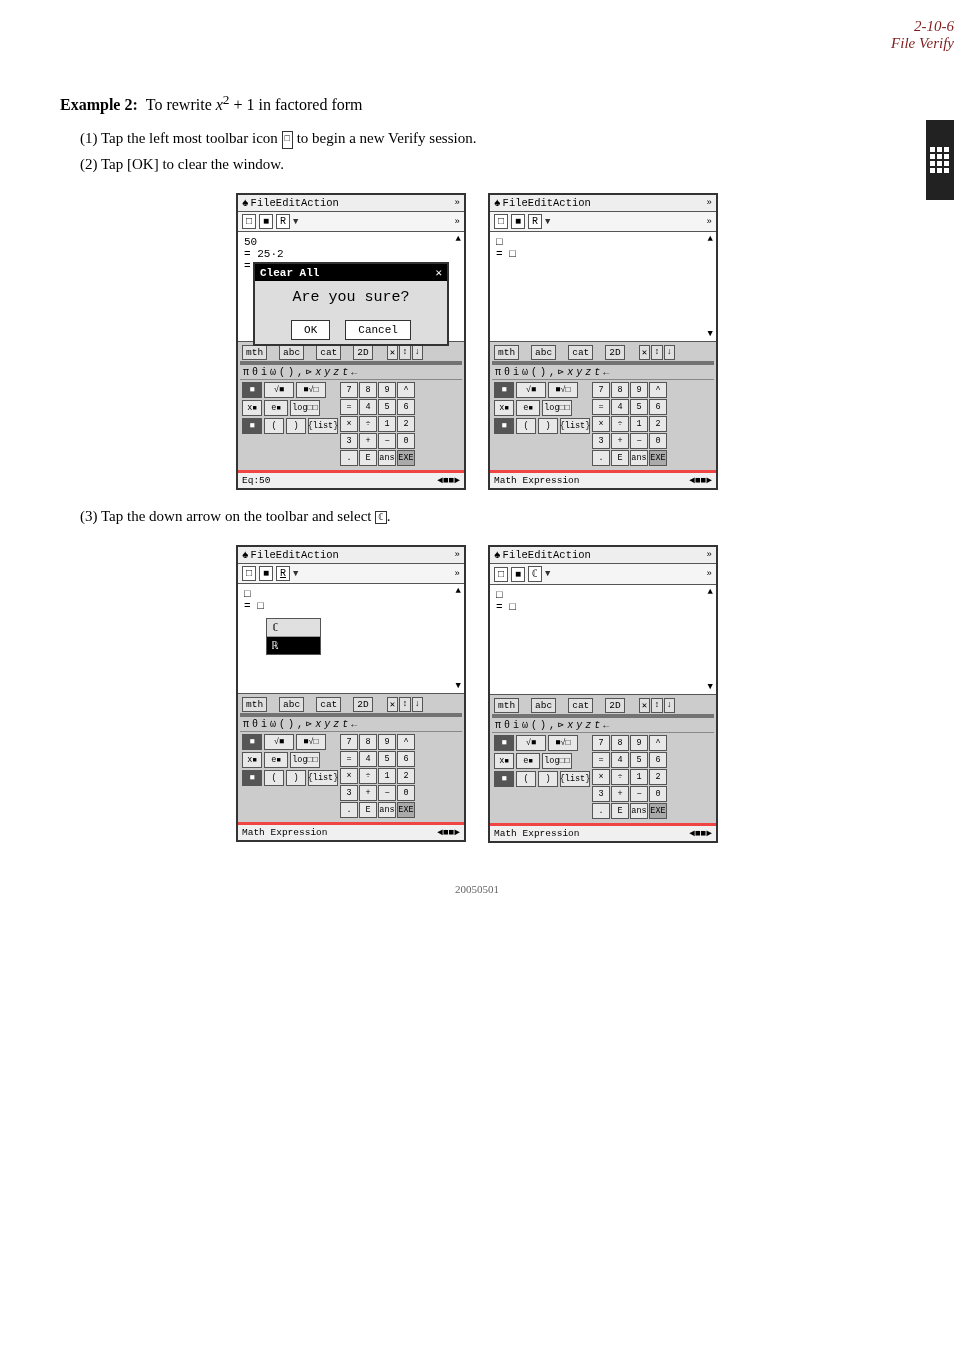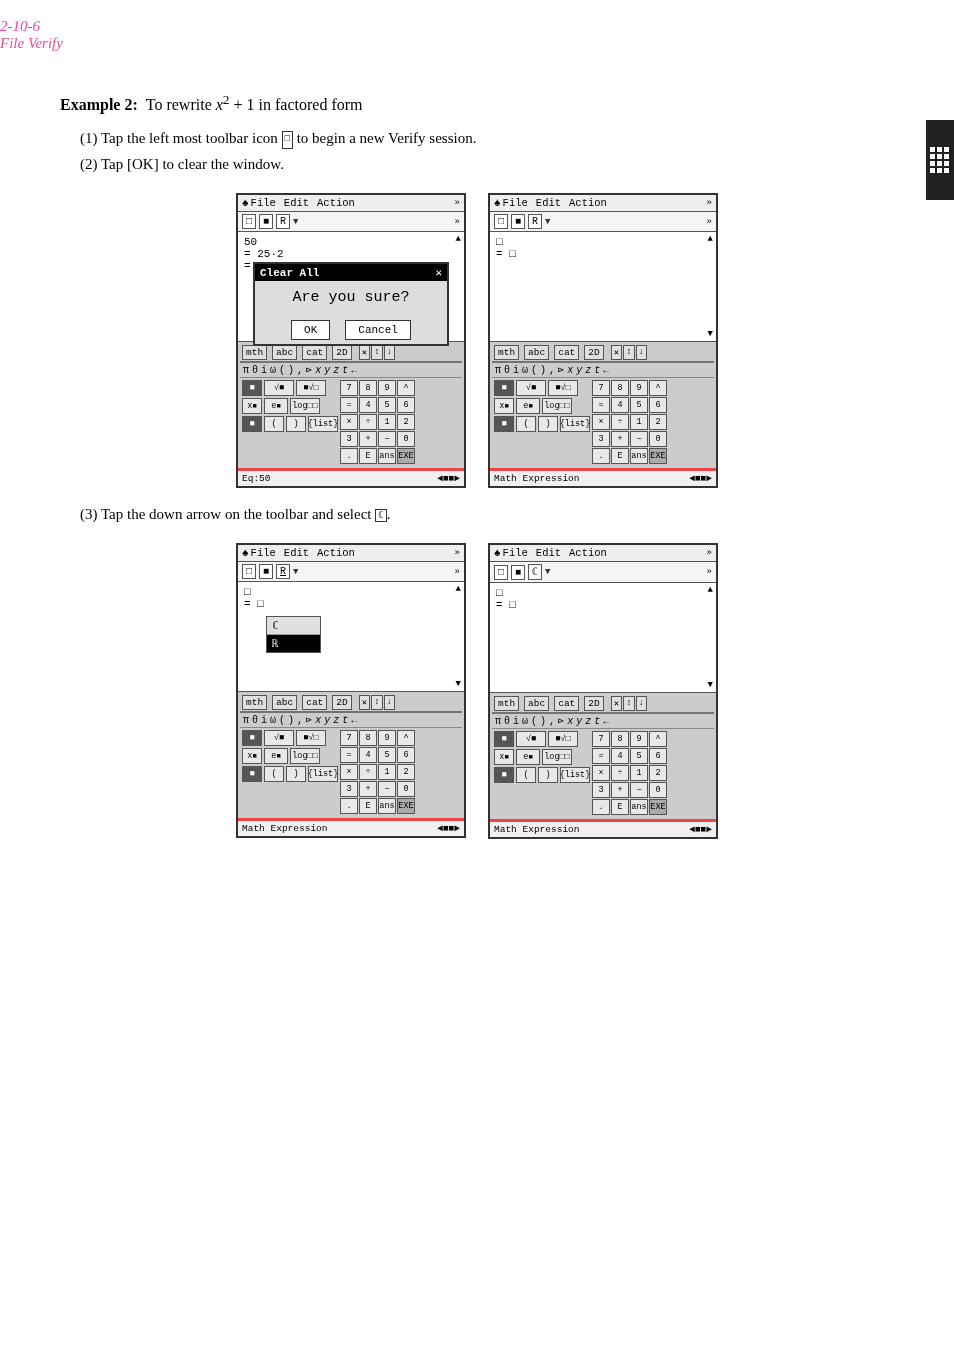--- a/index.html
+++ b/index.html
@@ -6,25 +6,25 @@
     body {
       background: #fff;
       font-family: 'Times New Roman', Times, serif;
       width: 954px;
       min-height: 1352px;
       position: relative;
       overflow-x: hidden;
     }
 
     .page-header {
-      text-align: left;
+      text-align: right;
       padding: 18px 0 10px 0;
       font-style: italic;
       font-size: 15px;
-      color: #ec4899;
+      color: #7f1d1d;
     }
 
     .right-tab {
       position: absolute;
       right: 0;
       top: 120px;
       width: 28px;
       height: 80px;
       background: #222;
       display: flex;
@@ -83,21 +83,21 @@
     .calc-menubar {
       border-bottom: 1px solid #555;
       padding: 2px 4px;
       font-size: 10.5px;
       display: flex;
       align-items: center;
       gap: 2px;
       background: #eee;
     }
     .calc-menubar .spade { font-size: 11px; }
-    .calc-menubar .menu-items { display: flex; gap: 8px; font-size: 10.5px; }
+    .calc-menubar .menu-items { display: flex; font-size: 10.5px; }
     .calc-menubar .arrow-right { margin-left: auto; font-size: 9px; }
 
     .calc-toolbar {
       border-bottom: 1px solid #555;
       padding: 2px 4px;
       display: flex;
       align-items: center;
       gap: 3px;
       background: #f5f5f5;
     }
@@ -176,23 +176,23 @@
 
     
     .calc-keyboard {
       font-family: 'Courier New', monospace;
       font-size: 9.5px;
       padding: 2px;
       background: #ccc;
     }
     .kb-row1 {
       display: flex;
-      border-bottom: 2px solid #737373;
+      border-bottom: 4px solid #737373;
       padding: 1px 2px;
-      gap: 5px;
+      gap: 12px;
     }
     .kb-tab {
       border: 1px solid #555;
       padding: 1px 3px;
       font-size: 9.5px;
       background: #e0e0e0;
       cursor: pointer;
     }
     .kb-icon-btns { margin-left: 2px; display: flex; gap: 1px; }
     .kb-icon-btn { border: 1px solid #555; padding: 1px 2px; background: #e0e0e0; cursor: pointer; font-size: 9px; }
@@ -783,14 +783,17 @@
           </div>
         </div>
         <div class="calc-statusbar">
           <span>Math Expression</span>
           <span>◄■■►</span>
         </div>
       </div>
     </div>
   </div>
 
+  <div class="footer-note">
+    <span>20050501</span>
+  </div>
 
 </div>
 
 </body></html>

